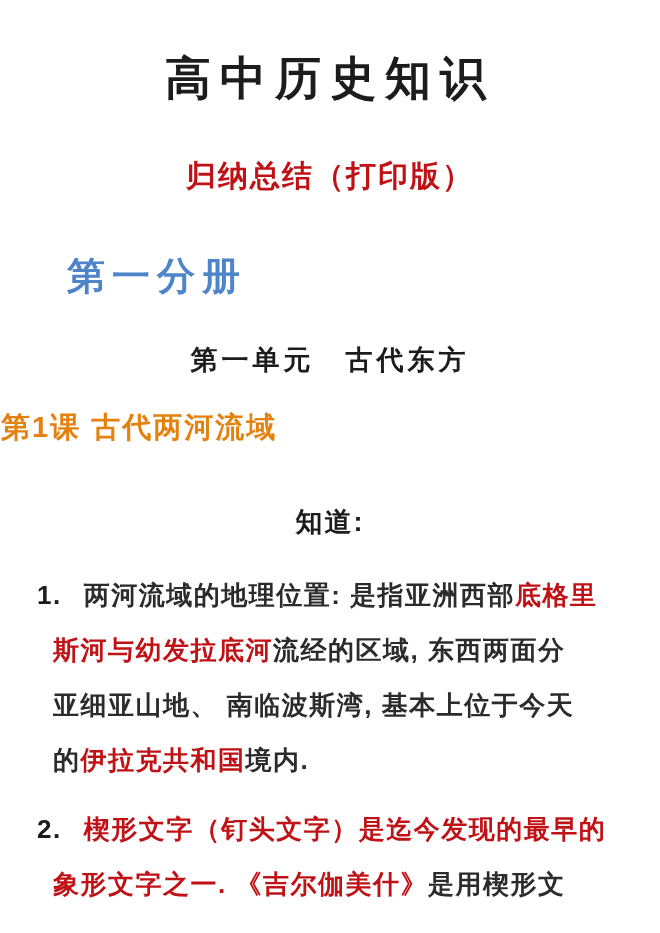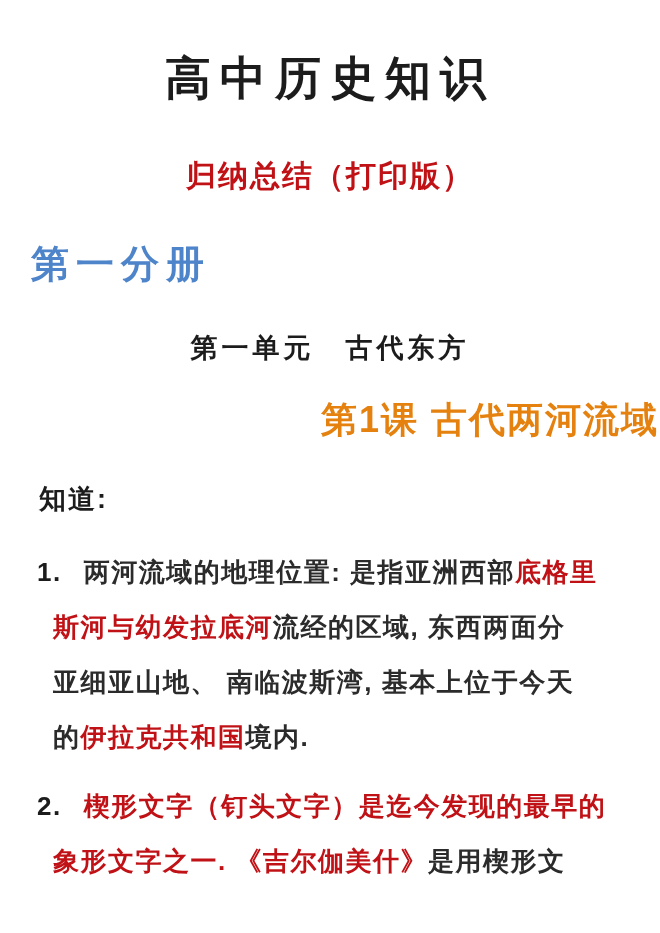--- a/index.html
+++ b/index.html
@@ -25,49 +25,49 @@
   }
   .doc-subtitle{
     margin-top:46px;
     text-align:center;
     font-size:30px;
     letter-spacing:2px;
     color:var(--accent-red,#c01216);
     white-space:nowrap;
   }
   .volume-title{
-    margin-top:42px;
-    padding-left:30px;
+    margin-top:54px;
+    padding-left:66px;
     font-size:38px;
     letter-spacing:7px;
     color:var(--accent-blue,#4e84c9);
     white-space:nowrap;
   }
   .unit-heading{
     margin-top:40px;
     text-align:center;
     font-size:27px;
     letter-spacing:4px;
     color:var(--ink-black,#1c1c1c);
     white-space:pre;
   }
   .lesson-heading{
     margin-top:30px;
-    text-align:right;
-    font-size:36px;
+    text-align:left;
+    font-size:29px;
     letter-spacing:2px;
     color:var(--accent-orange,#e5810e);
     white-space:nowrap;
   }
   .section-label{
-    margin-top:36px;
-    padding-left:38px;
+    margin-top:56px;
     font-size:27px;
     letter-spacing:2px;
     color:var(--ink-black,#1c1c1c);
+    text-align:center;
   }
   .knowledge-list{
     margin-top:14px;
     font-size:26px;
     letter-spacing:1.5px;
     line-height:55px;
   }
   .list-item{margin-top:14px;}
   .line{white-space:nowrap;}
   .line.first{padding-left:36px;}

